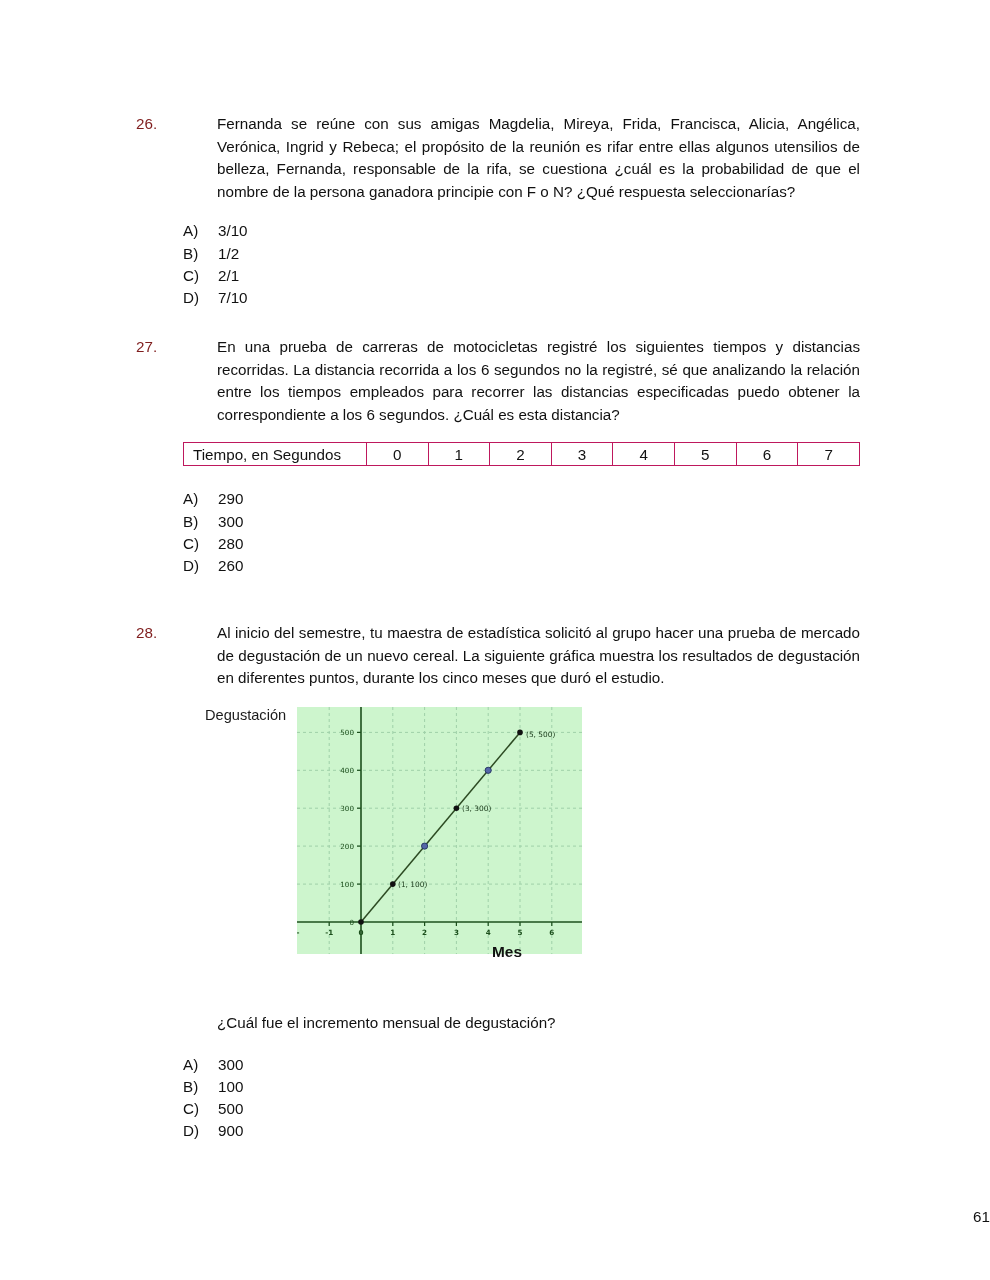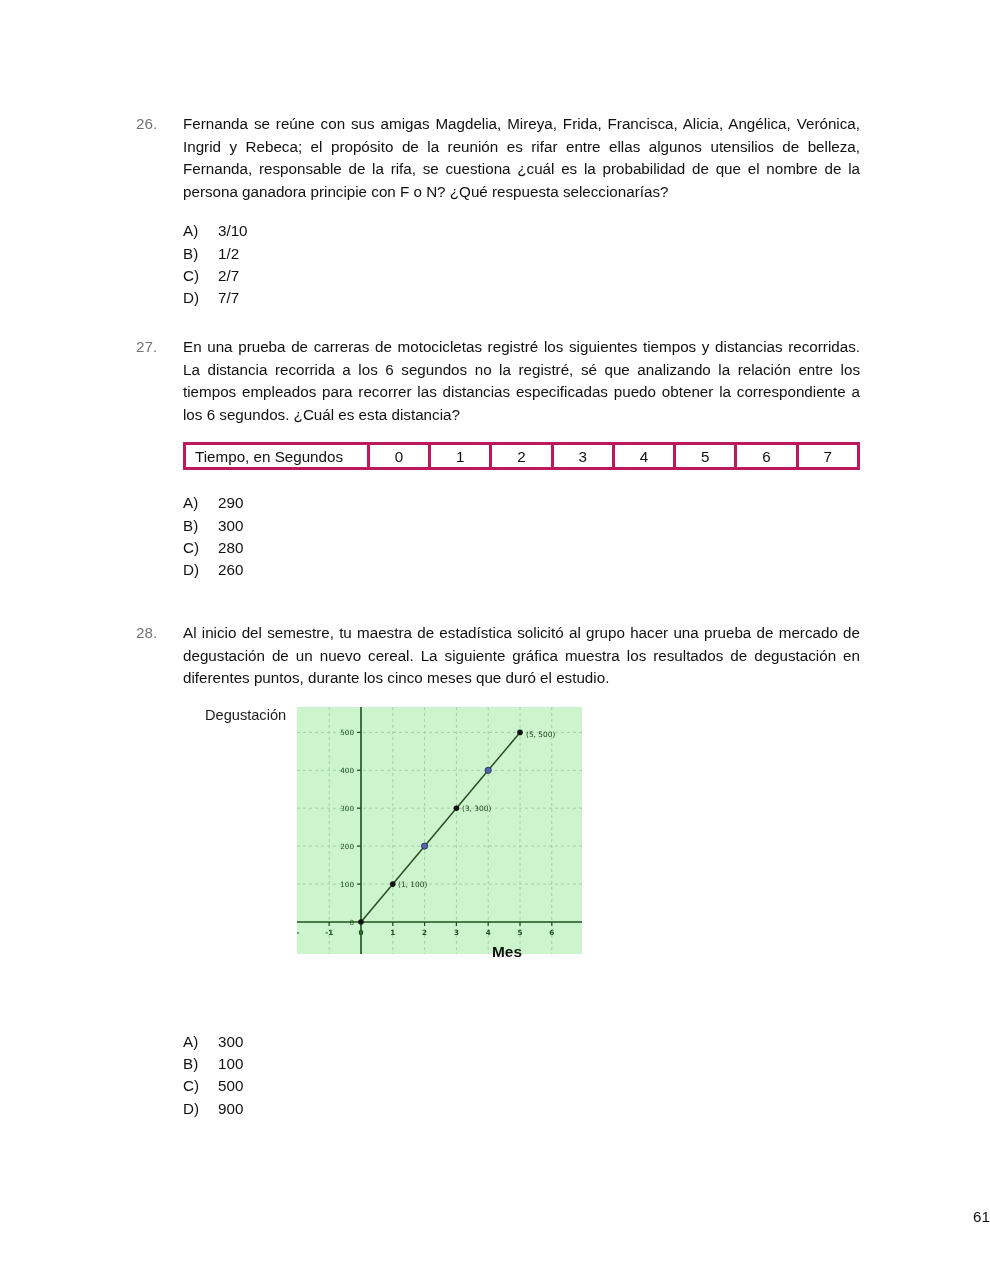--- a/index.html
+++ b/index.html
@@ -25,32 +25,33 @@
   .question {
     position: absolute;
     display: flex;
     align-items: flex-start;
   }
   .q-number {
     width: 47px;
     flex: 0 0 47px;
     font-size: 15.2px;
     line-height: 22.6px;
-    color: #737373;
+    color: #7f1d1d;
   }
   .q-body {
     flex: 1 1 auto;
   }
   .q-text {
     font-size: 15.2px;
     line-height: 22.6px;
     text-align: justify;
     text-justify: inter-word;
     color: #111;
     hyphens: none;
+    margin-left: 34px;
   }
 
   
   .options {
     margin-top: 17px;
   }
   .option {
     display: flex;
     font-size: 15.2px;
     line-height: 22.2px;
@@ -66,21 +67,21 @@
 
   
   .data-table {
     border-collapse: collapse;
     table-layout: fixed;
     margin-top: 16px;
     font-size: 15.2px;
     color: #111;
   }
   .data-table td {
-    border: 3px solid #be185d;
+    border: 1px solid #be185d;
     height: 20px;
     padding: 1px 6px;
     text-align: center;
     white-space: nowrap;
   }
   .data-table td.rowhead {
     text-align: left;
     padding-left: 9px;
     width: 176px;
   }
@@ -152,25 +153,25 @@
         <div class="option">
           <span class="opt-letter">A)</span>
           <span class="opt-value">3/10</span>
         </div>
         <div class="option">
           <span class="opt-letter">B)</span>
           <span class="opt-value">1/2</span>
         </div>
         <div class="option">
           <span class="opt-letter">C)</span>
-          <span class="opt-value">2/7</span>
+          <span class="opt-value">2/1</span>
         </div>
         <div class="option">
           <span class="opt-letter">D)</span>
-          <span class="opt-value">7/7</span>
+          <span class="opt-value">7/10</span>
         </div>
       </div>
     </div>
   </div>
 
   <div class="question" style="left:136px; top:336px; width:724px;justify-content:space-between;">
     <div class="q-number">27.</div>
     <div class="q-body">
       <div class="q-text">En una prueba de carreras de motocicletas registré los siguientes tiempos y distancias recorridas. La   distancia recorrida a los 6 segundos no la registré, sé que analizando la relación entre los tiempos empleados para recorrer las distancias especificadas puedo obtener la correspondiente a los 6 segundos. ¿Cuál es esta distancia?</div>
 
@@ -302,20 +303,21 @@
           <text x="165" y="104.2">(3, 300)</text>
           <text x="229" y="29.5">(5, 500)</text>
         </g>
       </svg>
     </div>
 
     <div class="axis-label-x">Mes</div>
   </div>
 
   <div style="position:absolute; left:183px; top:1012px; width:680px;">
+    <div class="q-text" style="text-align:left;">¿Cuál fue el incremento mensual de degustación?</div>
     <div class="options" style="margin-top:19px;">
       <div class="option">
         <span class="opt-letter">A)</span>
         <span class="opt-value">300</span>
       </div>
       <div class="option">
         <span class="opt-letter">B)</span>
         <span class="opt-value">100</span>
       </div>
       <div class="option">

